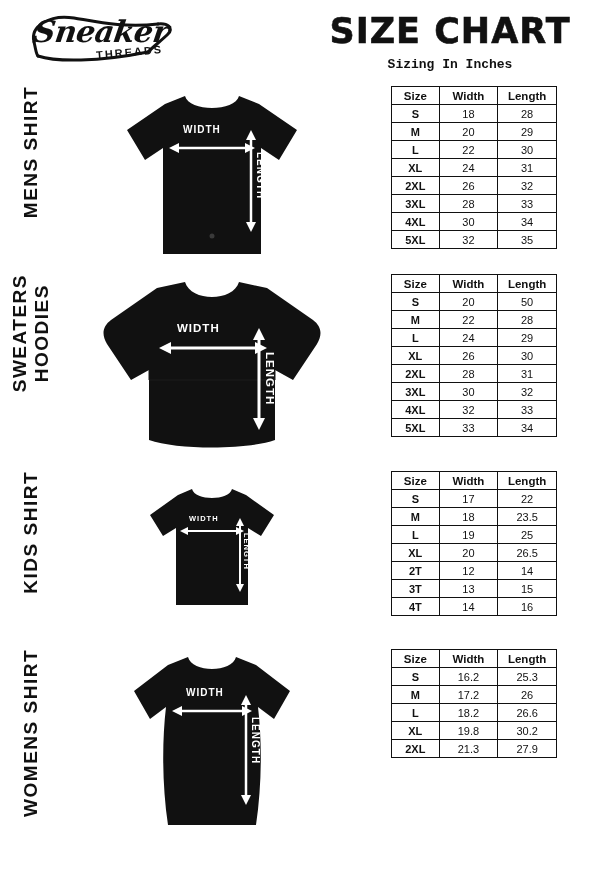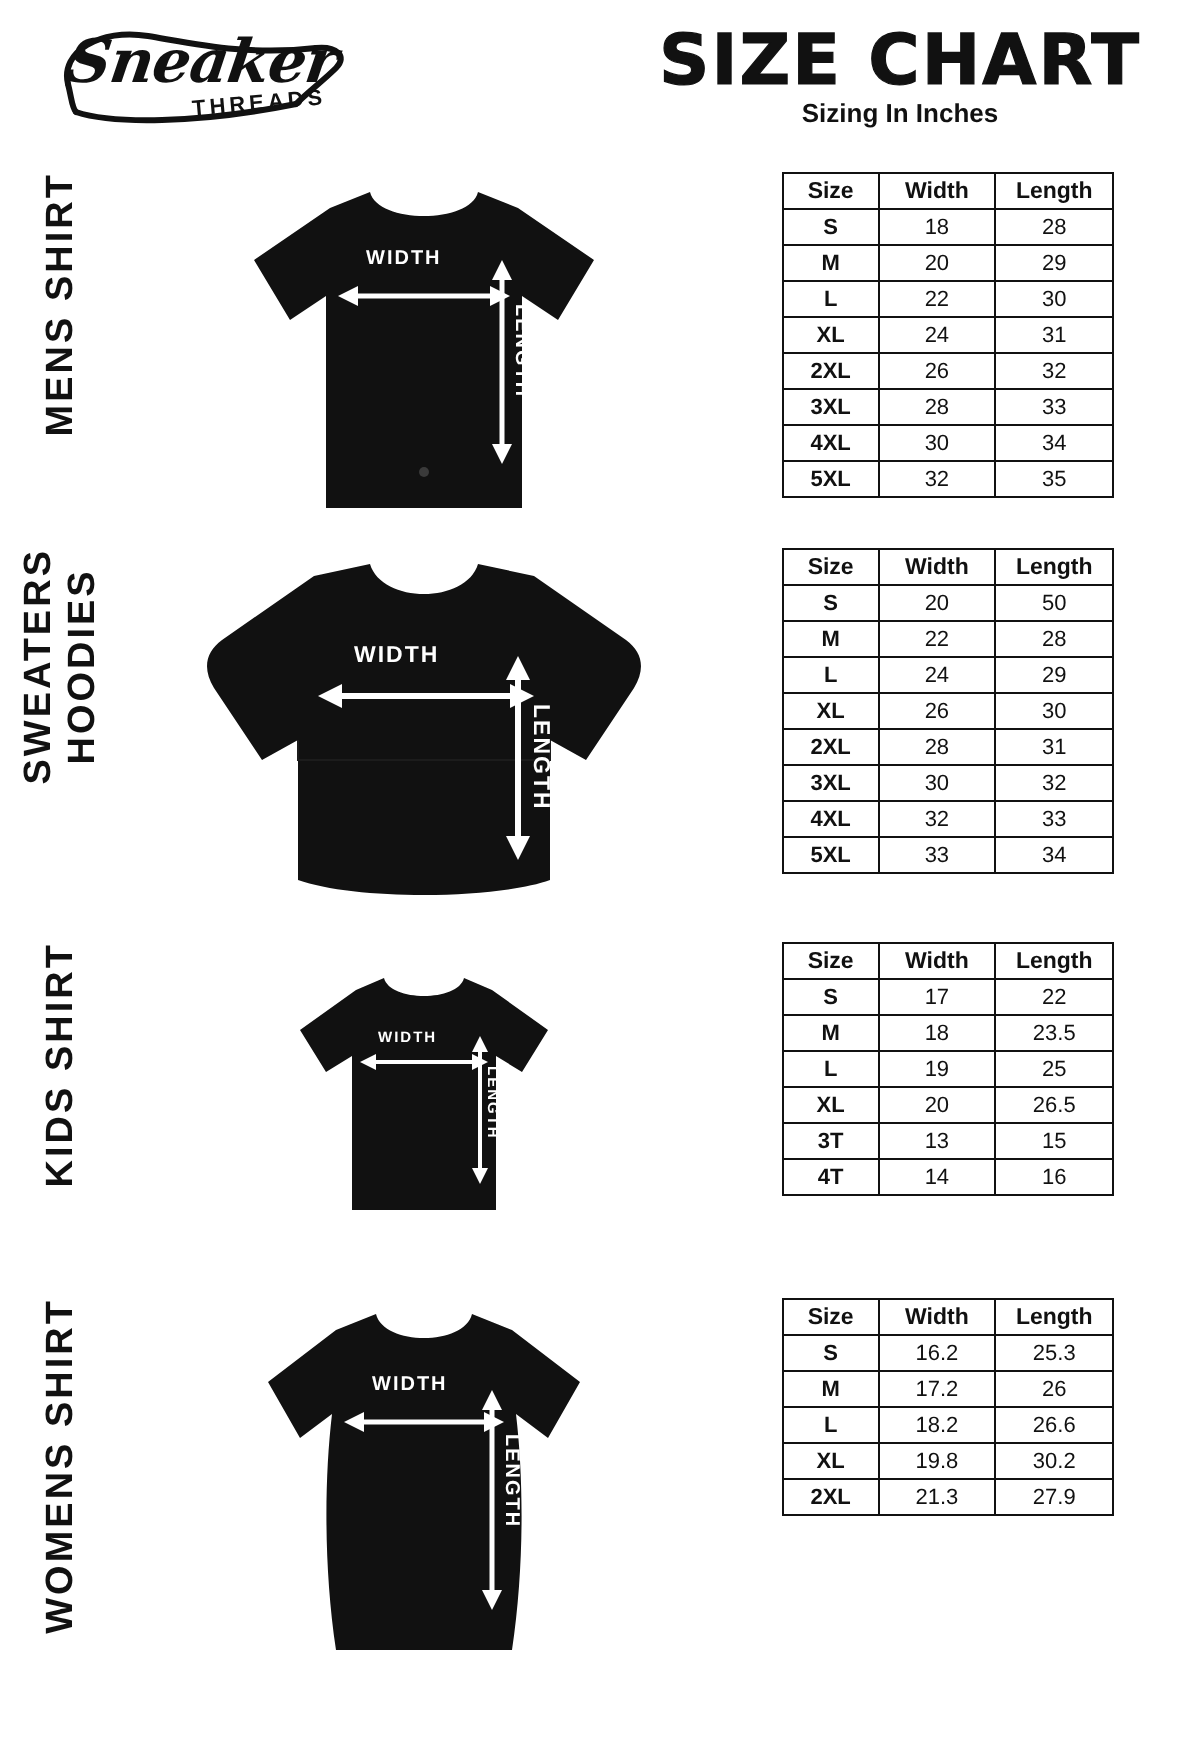--- a/index.html
+++ b/index.html
@@ -78,23 +78,24 @@
   .size-chart-title {
     font-family: "DejaVu Sans", sans-serif;
     font-weight: bold;
     font-size: 35px;
     letter-spacing: 1px;
     color: #111;
     line-height: 1;
     -webkit-text-stroke: 0.6px #111;
   }
   .size-chart-sub {
-    font-family: Liberation Sans, sans-serif;
+    font-family: Liberation Mono, monospace;
     font-weight: bold;
     font-size: 13px;
+    margin-top: 8px;
     color: #111;
     text-align: center;
   }
 
   
   .row {
     display: flex;
     align-items: flex-start;
     width: 600px;
     box-sizing: border-box;
@@ -428,20 +429,25 @@
               <td>L</td>
               <td>19</td>
               <td>25</td>
             </tr>
           <tr>
               <td>XL</td>
               <td>20</td>
               <td>26.5</td>
             </tr>
           <tr>
+              <td>2T</td>
+              <td>12</td>
+              <td>14</td>
+            </tr>
+          <tr>
               <td>3T</td>
               <td>13</td>
               <td>15</td>
             </tr>
           <tr>
               <td>4T</td>
               <td>14</td>
               <td>16</td>
             </tr>
         </tbody>

